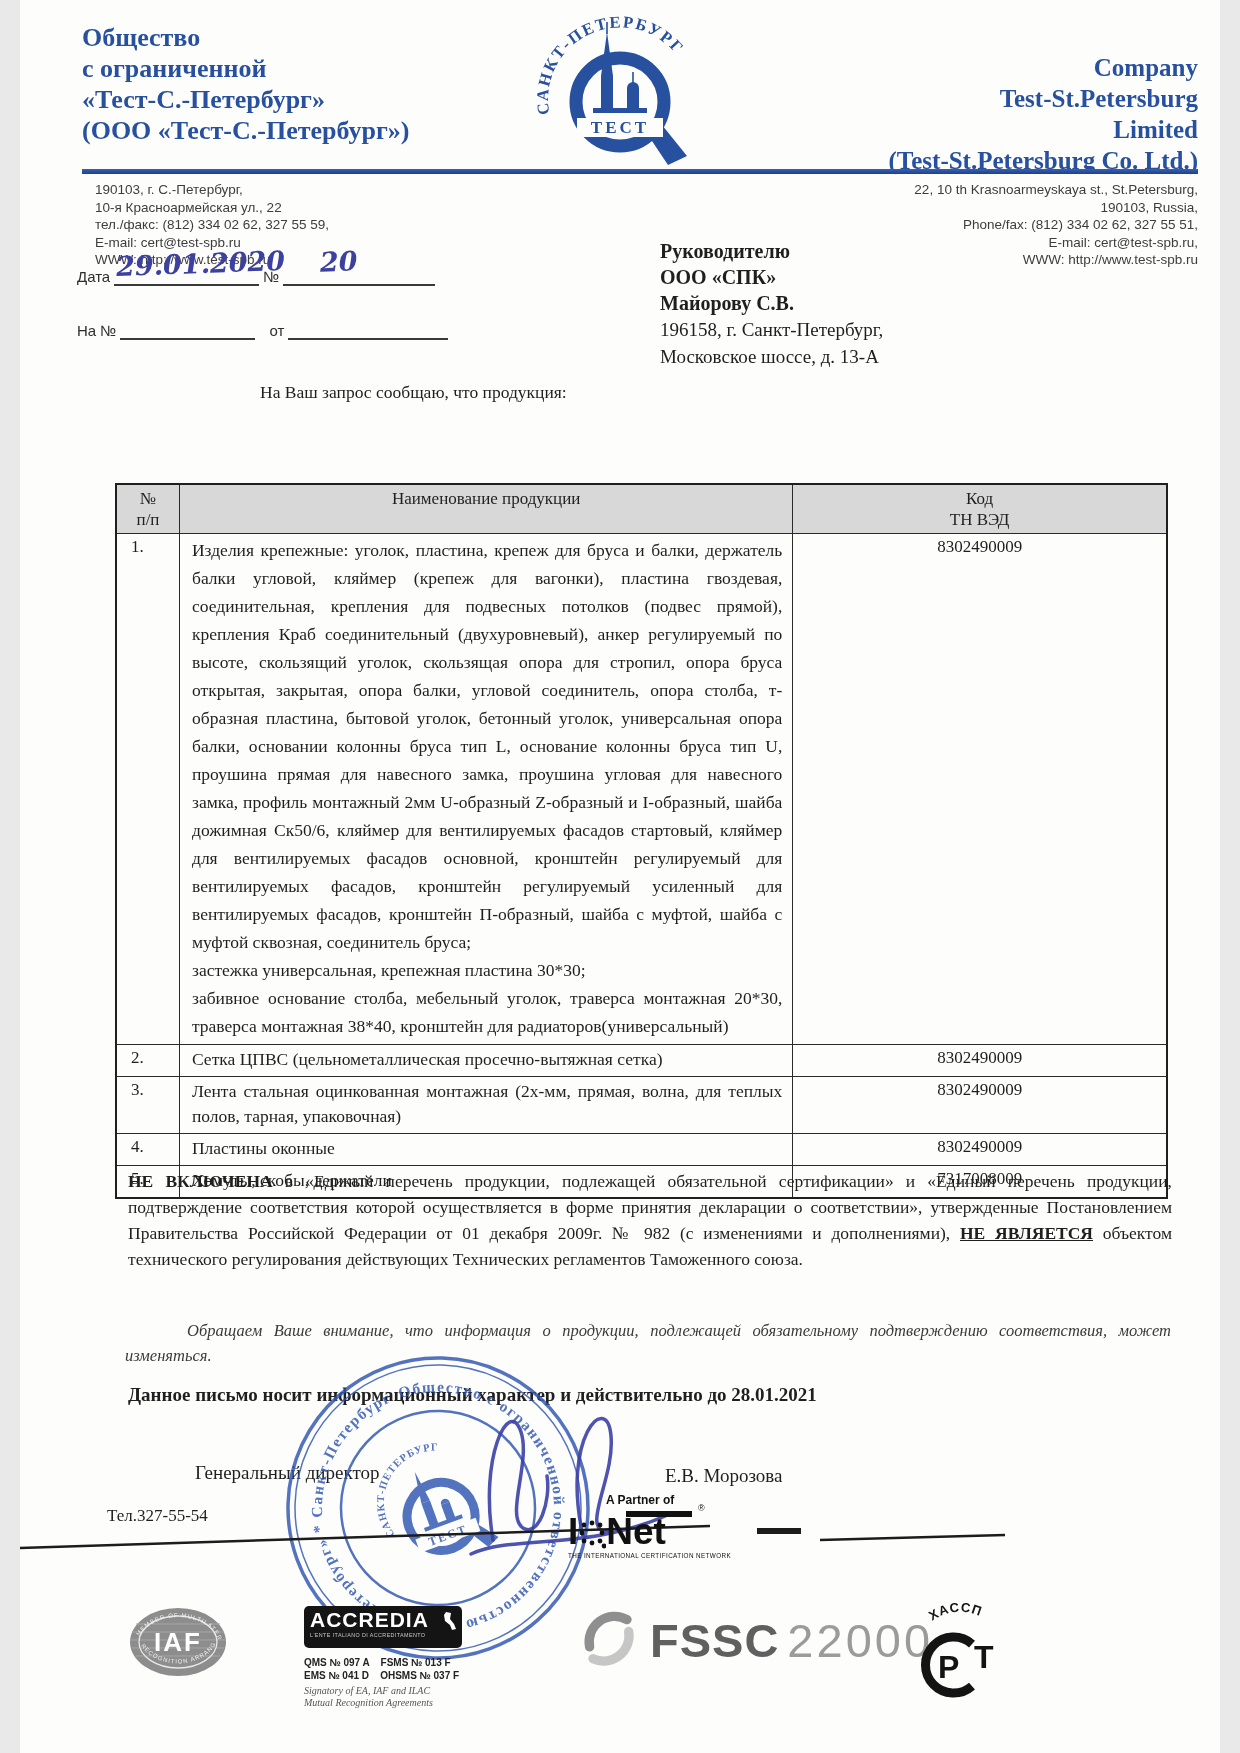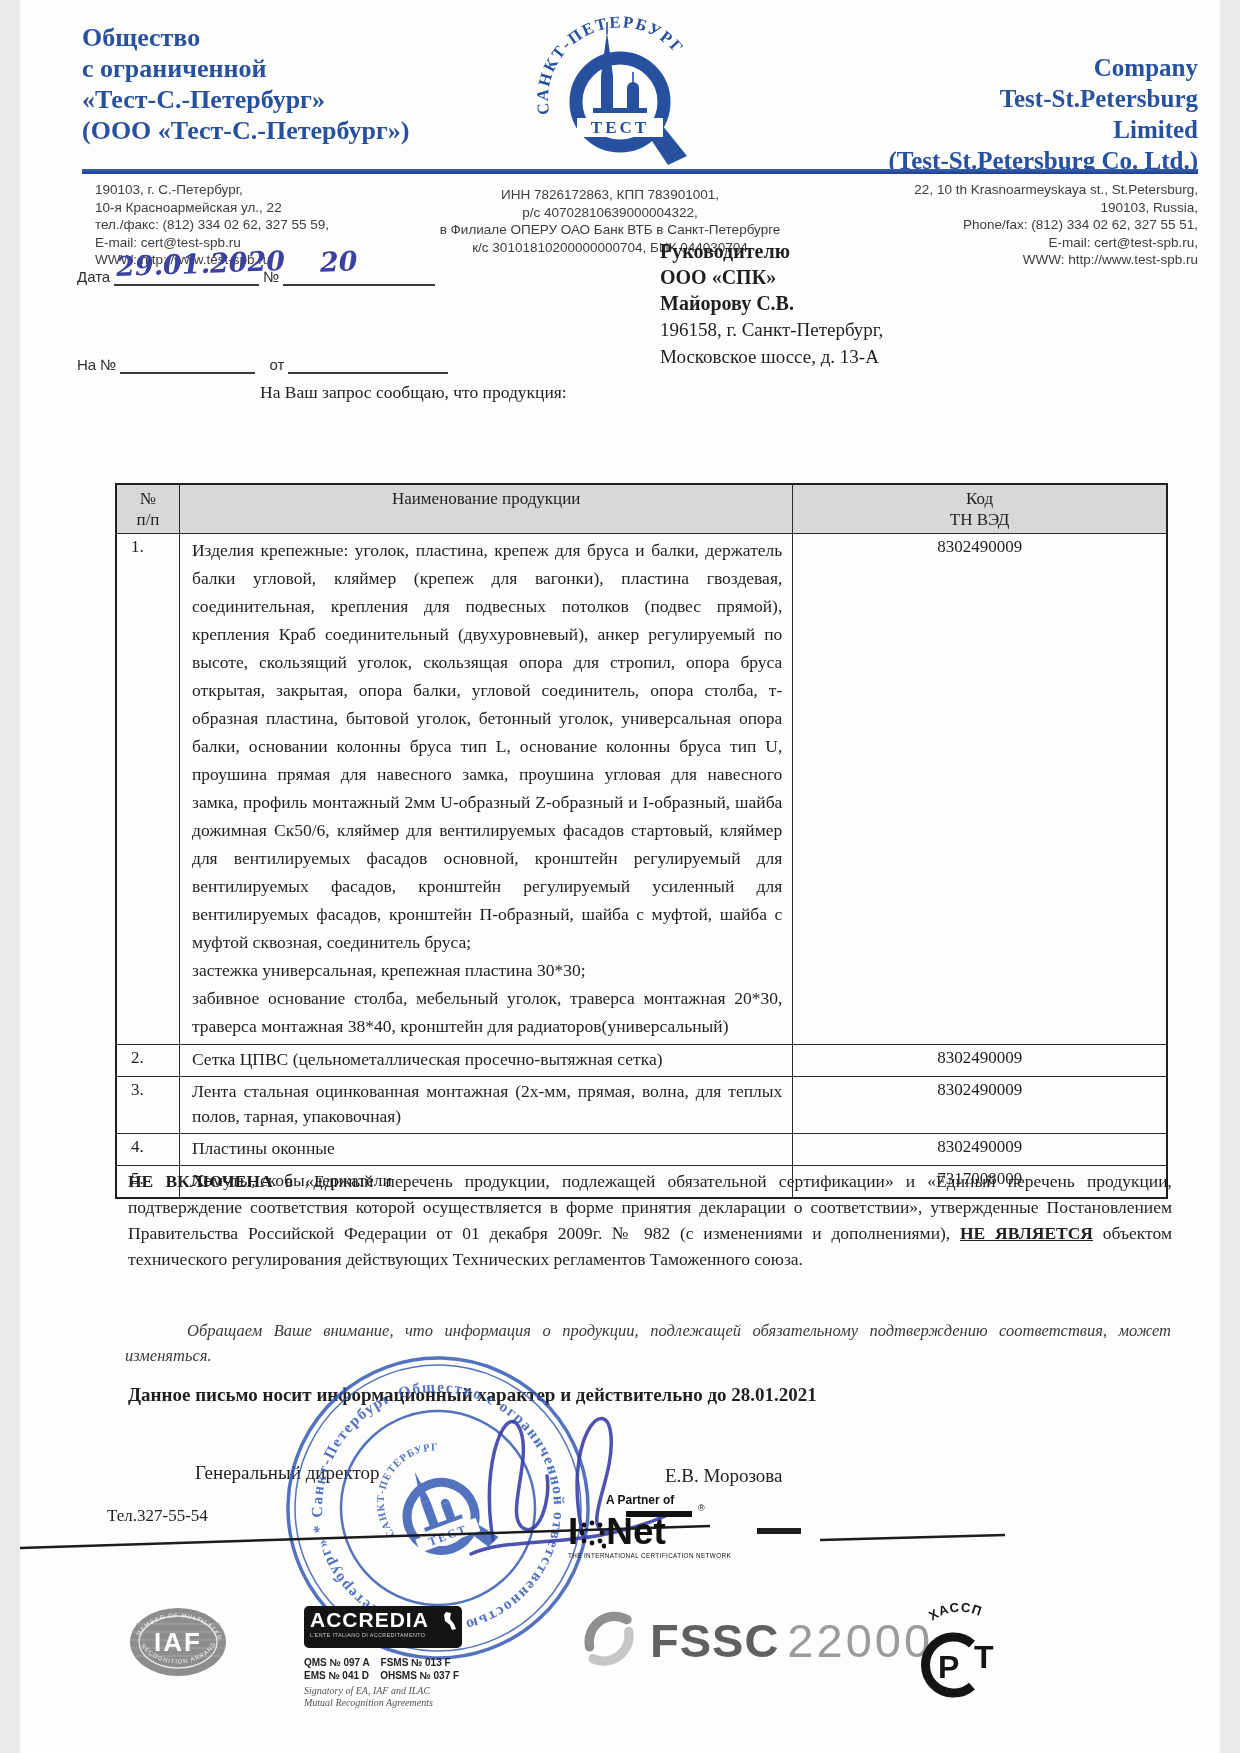--- a/index.html
+++ b/index.html
@@ -105,26 +105,20 @@
 
   <div class="abs rule"></div>
 
   <div class="abs contact c-left">
     <div>190103, г. С.-Петербург,</div>
     <div>10-я Красноармейская ул., 22</div>
     <div>тел./факс:  (812)  334 02 62, 327 55 59,</div>
     <div>E-mail: cert@test-spb.ru</div>
     <div>WWW:  http://www.test-spb.ru</div>
   </div>
-  <div class="abs contact c-mid">
-    <div>ИНН 7826172863, КПП 783901001,</div>
-    <div>р/с 40702810639000004322,</div>
-    <div>в Филиале ОПЕРУ ОАО Банк ВТБ в Санкт-Петербурге</div>
-    <div>к/с 30101810200000000704, БИК 044030704</div>
-  </div>
   <div class="abs contact c-right">
     <div>22,  10 th Krasnoarmeyskaya  st.,  St.Petersburg,</div>
     <div>190103, Russia,</div>
     <div>Phone/fax:  (812)  334 02 62, 327 55 51,</div>
     <div>E-mail: cert@test-spb.ru,</div>
     <div>WWW:  http://www.test-spb.ru</div>
   </div>
 
   <div class="abs recipient">
     <div>Руководителю</div>
@@ -138,21 +132,21 @@
 
   <div class="abs" style="left:57px;top:268px;">
     <span class="fieldlbl">Дата</span>
     <span class="blank" style="width:145px;"></span>
     <span class="fieldlbl">№</span>
     <span class="blank" style="width:152px;"></span>
   </div>
   <div class="abs hand" style="left:96px;top:248px;">29.01.2020</div>
   <div class="abs hand" style="left:300px;top:246px;">20</div>
 
-  <div class="abs" style="left:57px;top:322px;margin-top:34px;">
+  <div class="abs" style="left:57px;top:322px;">
     <span class="fieldlbl">На  №</span>
     <span class="blank" style="width:135px;"></span>
     <span class="fieldlbl" style="margin-left:10px;">от</span>
     <span class="blank" style="width:160px;"></span>
   </div>
 
   <div class="abs intro">На Ваш запрос сообщаю, что продукция:</div>
 
   <table class="products">
     <tbody>

